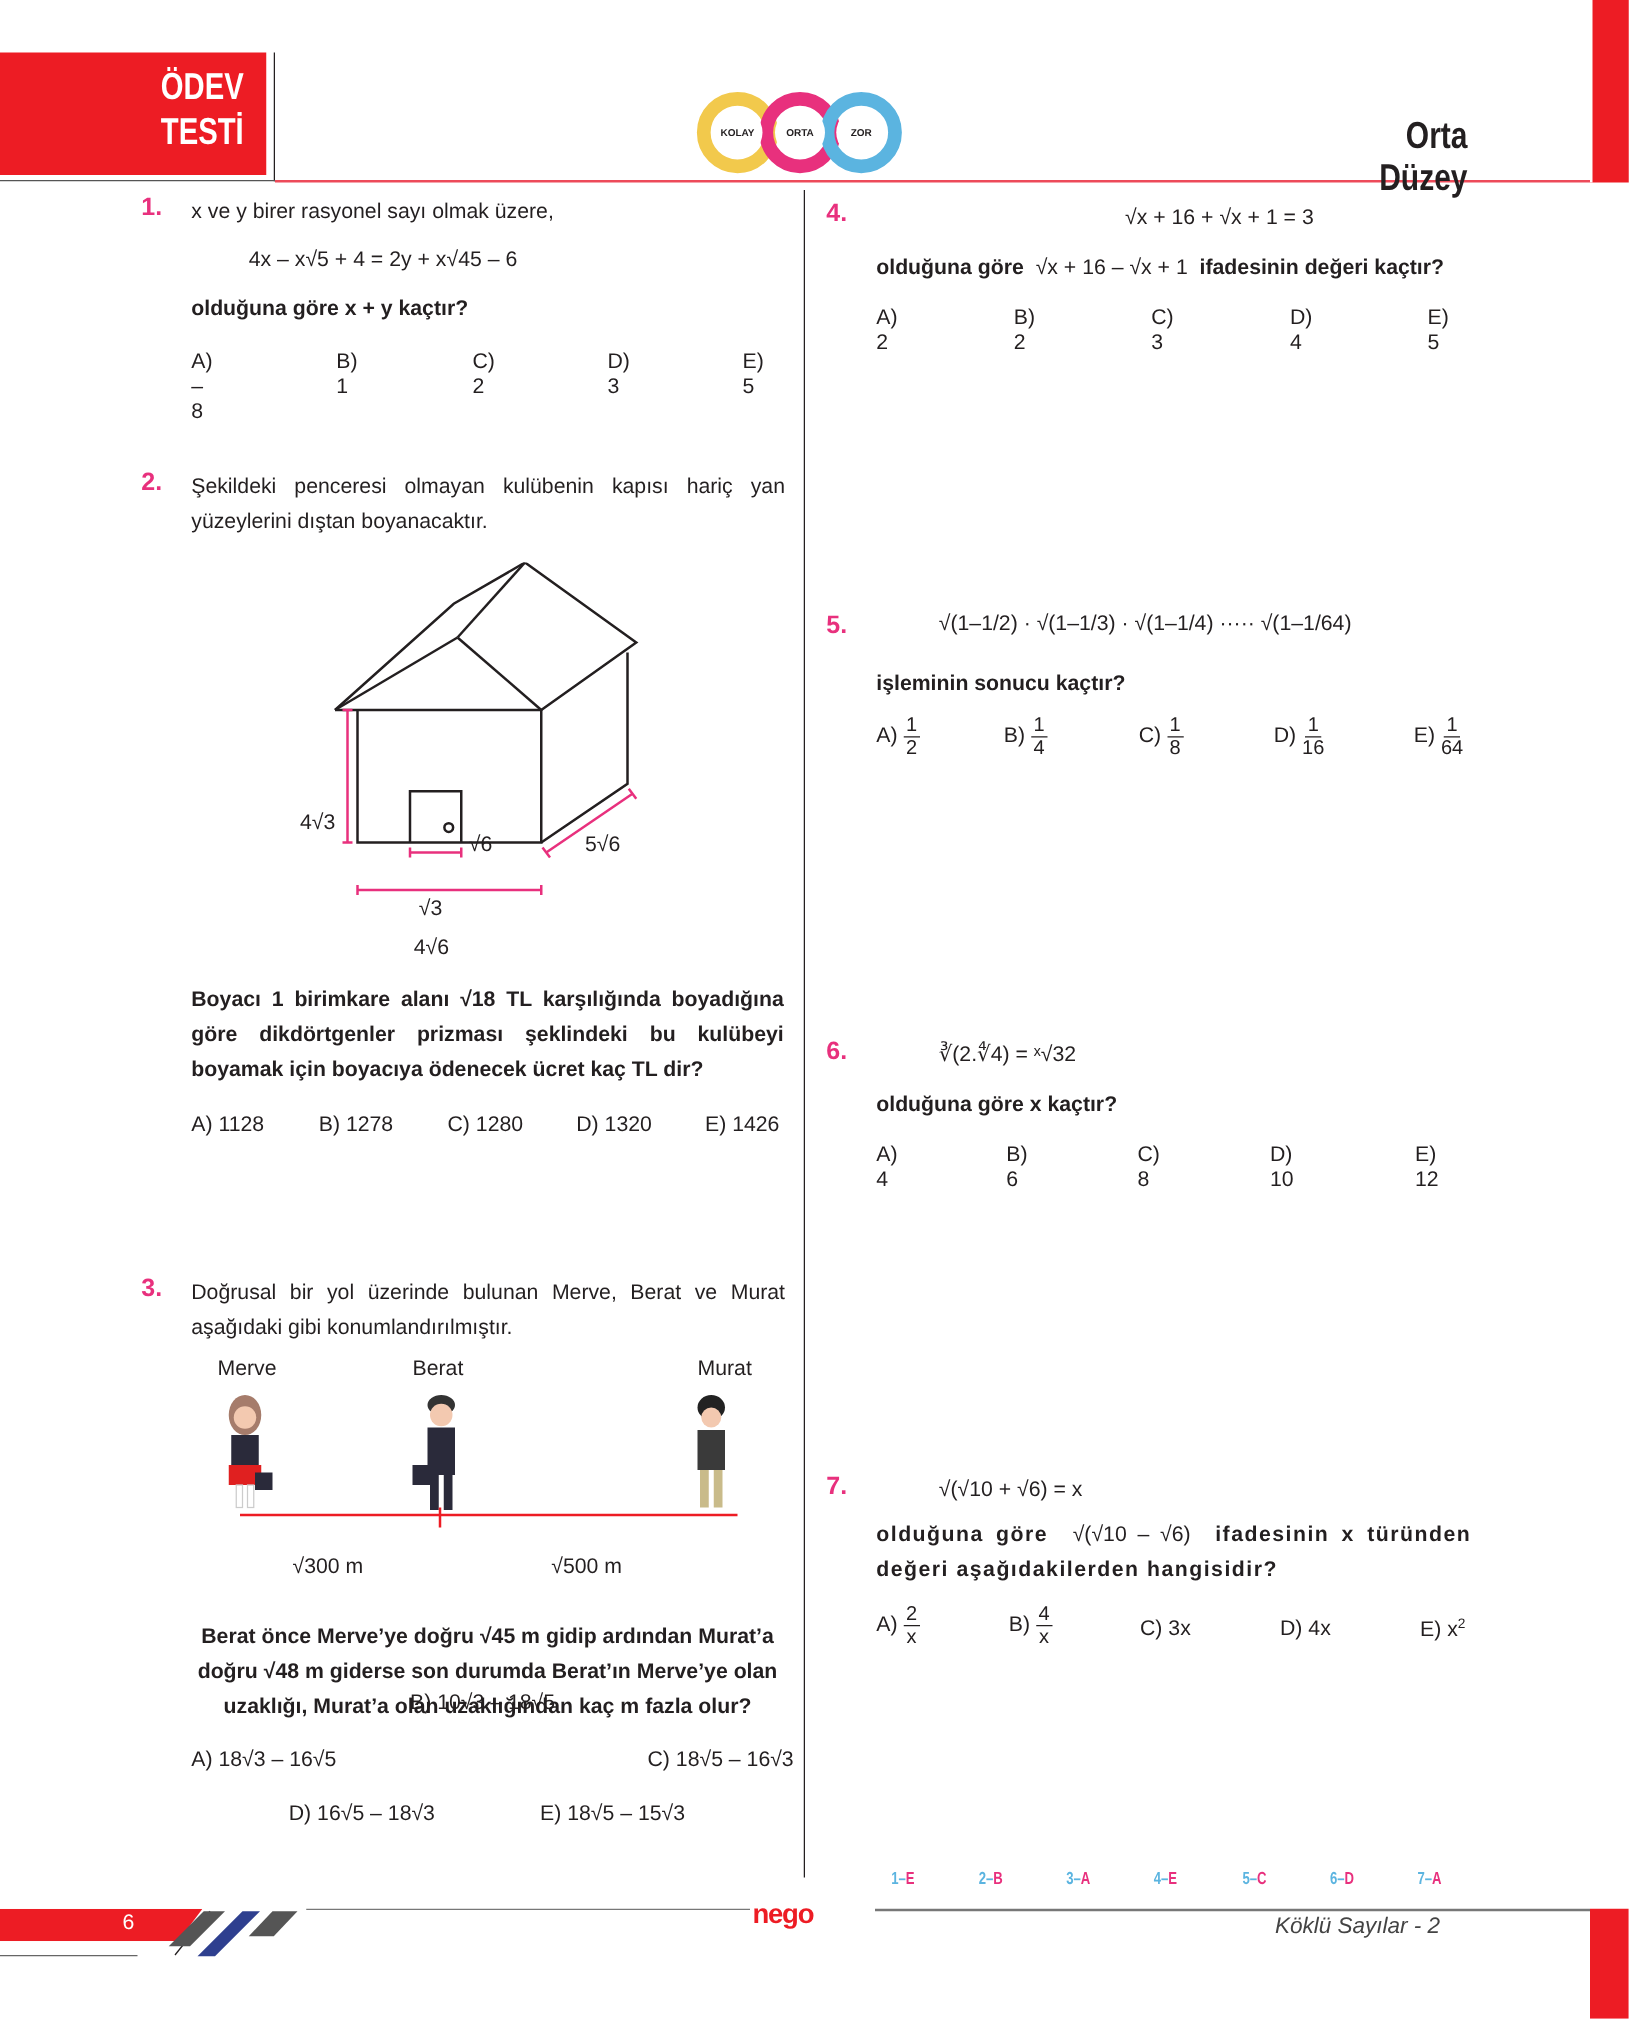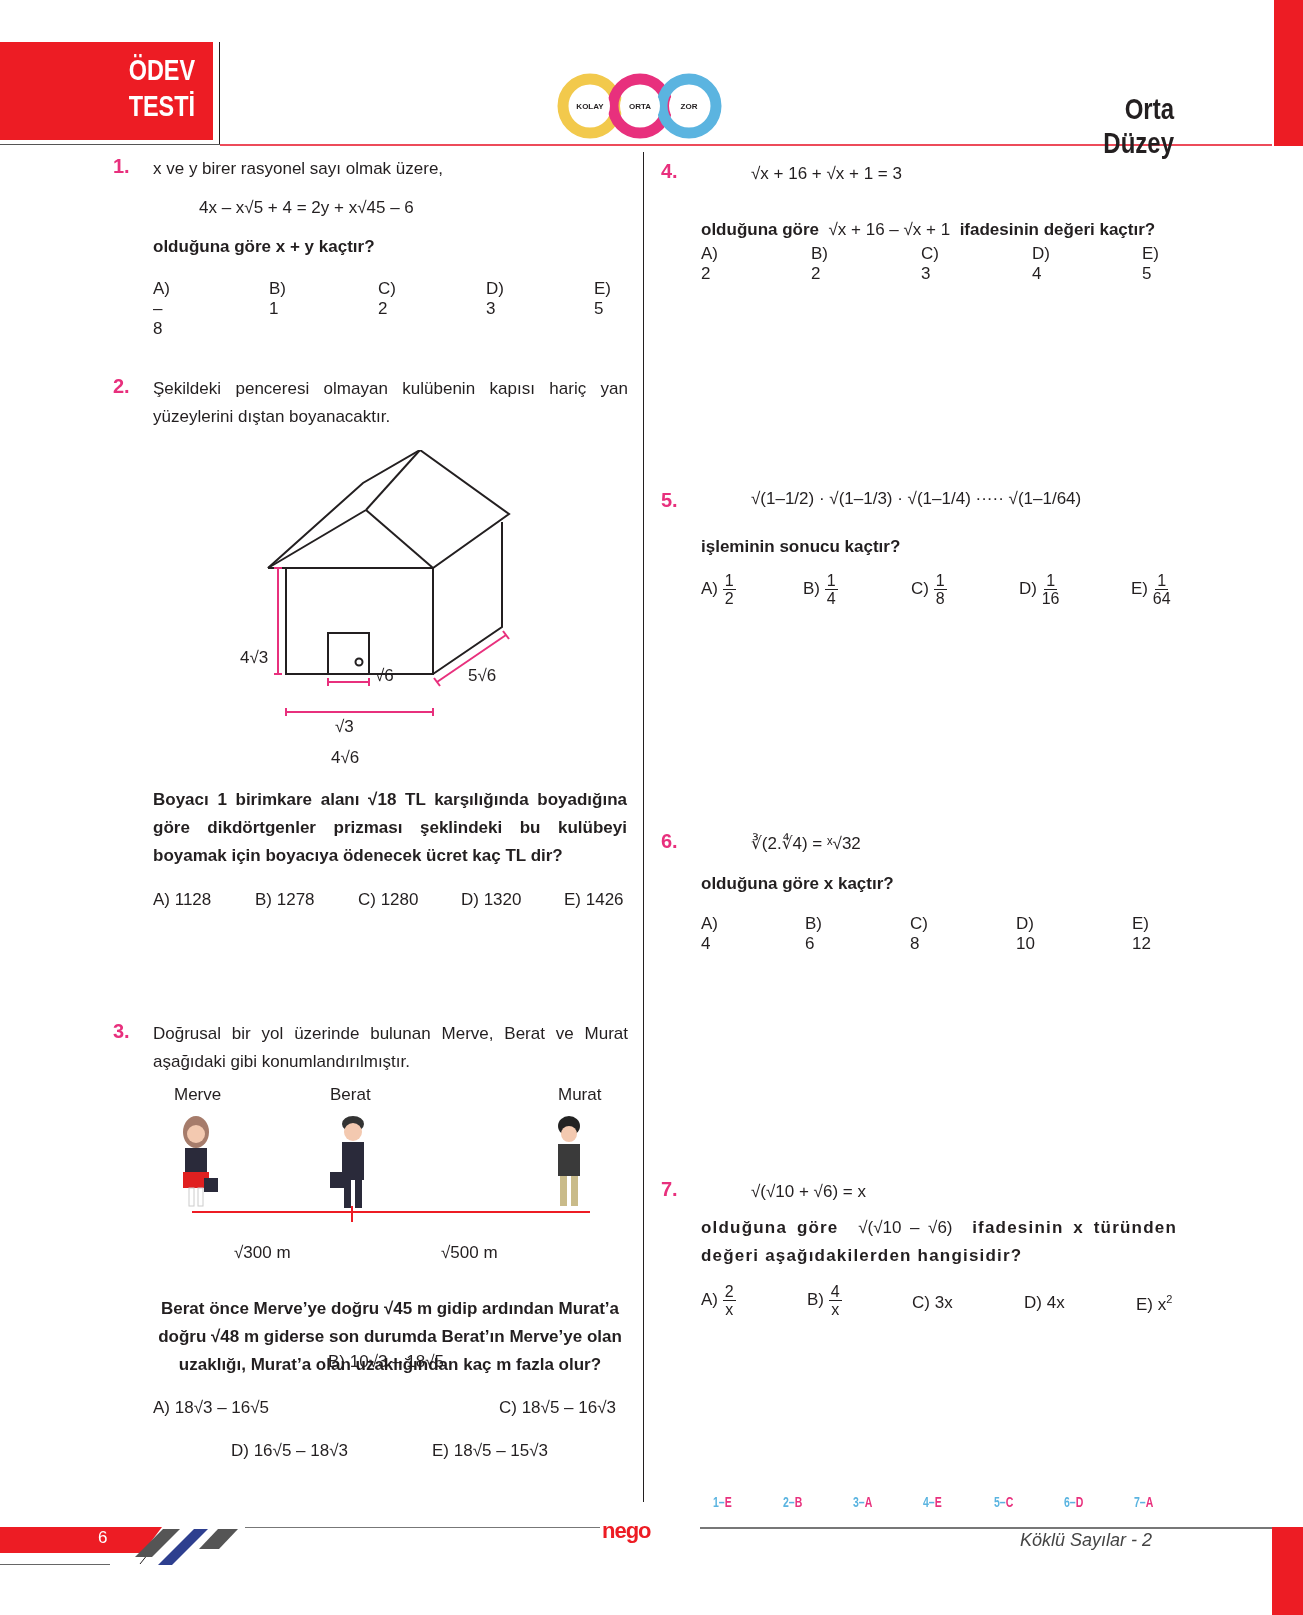--- a/index.html
+++ b/index.html
@@ -160,28 +160,28 @@
   </g>
   <line x1="22" y1="102" x2="420" y2="102" stroke="#ed1c24" stroke-width="2"></line>
   <line x1="182" y1="96" x2="182" y2="112" stroke="#ed1c24" stroke-width="2"></line>
 </svg>
 <div class="abs opt" style="left:234px;top:1243px;">√300 m</div>
 <div class="abs opt" style="left:441px;top:1243px;">√500 m</div>
 
 <div class="abs txt bold" style="left:153px;top:1295px;width:474px;text-align:center;">Berat önce Merve’ye doğru √45 m gidip ardından Murat’a doğru √48 m giderse son durumda Berat’ın Merve’ye olan uzaklığı, Murat’a olan uzaklığından kaç m fazla olur?</div>
 <div class="abs opt" style="left:153px;top:1398px;">A) 18√3 – 16√5</div>
 <div class="abs opt" style="left:328px;top:1352px;">B) 10√3 – 18√5</div>
-<div class="abs opt" style="left:499px;top:1398px;text-align:right;">C) 18√5 – 16√3</div>
+<div class="abs opt" style="left:518px;top:1398px;text-align:right;">C) 18√5 – 16√3</div>
 <div class="abs opt" style="left:231px;top:1441px;">D) 16√5 – 18√3</div>
 <div class="abs opt" style="left:432px;top:1441px;">E) 18√5 – 15√3</div>
 
 <div class="abs" style="left:661px;top:160px;">
   <span class="abs qnum" style="left:0;top:0;">4.</span>
-  <div class="abs txt" style="left:90px;top:0;width:300px;">√x + 16 + √x + 1 = 3</div>
-  <div class="abs txt bold" style="left:40px;top:56px;width:500px;white-space:nowrap;">
+  <div class="abs txt" style="left:90px;top:0;width:300px;text-align:right;">√x + 16 + √x + 1 = 3</div>
+  <div class="abs txt bold" style="left:40px;top:40px;width:500px;white-space:nowrap;">
     <span>olduğuna göre</span>&nbsp;
     <span style="font-weight:normal;">√x + 16 – √x + 1</span>&nbsp;
     <span>ifadesinin değeri kaçtır?</span>
   </div>
   <div class="abs opt" style="left:40px;top:84px;">A) 2</div>
   <div class="abs opt" style="left:150px;top:84px;">B) 2</div>
   <div class="abs opt" style="left:260px;top:84px;">C) 3</div>
   <div class="abs opt" style="left:371px;top:84px;">D) 4</div>
   <div class="abs opt" style="left:481px;top:84px;">E) 5</div>
 </div>

